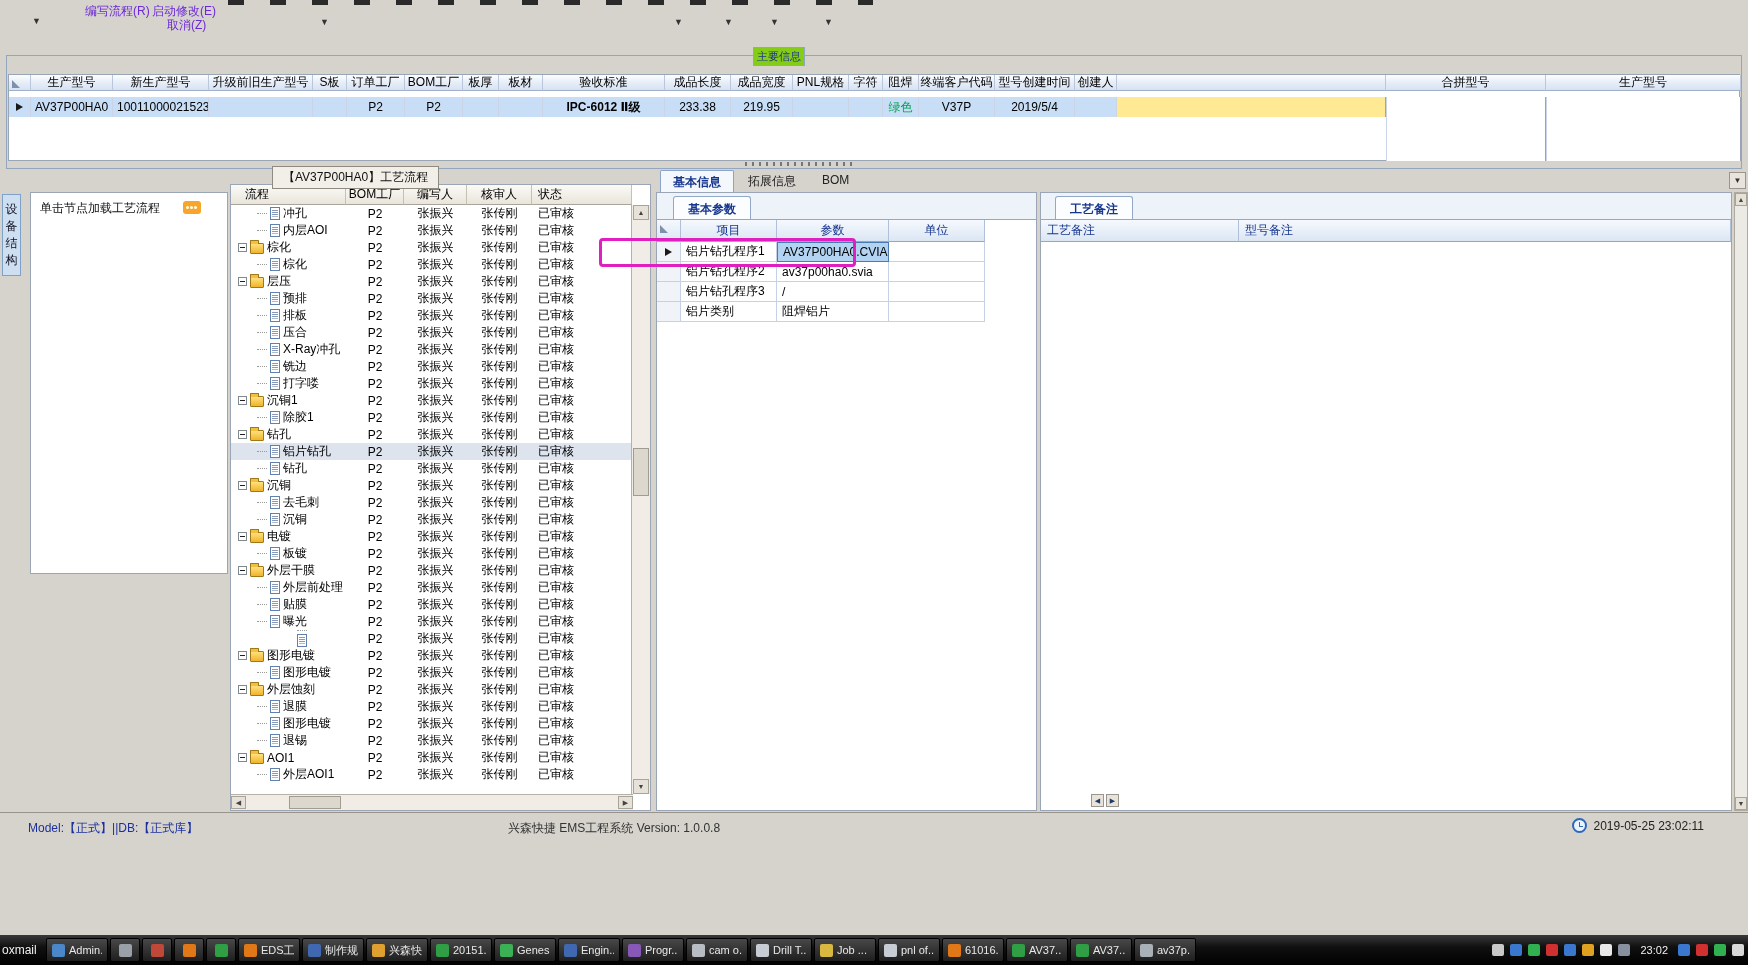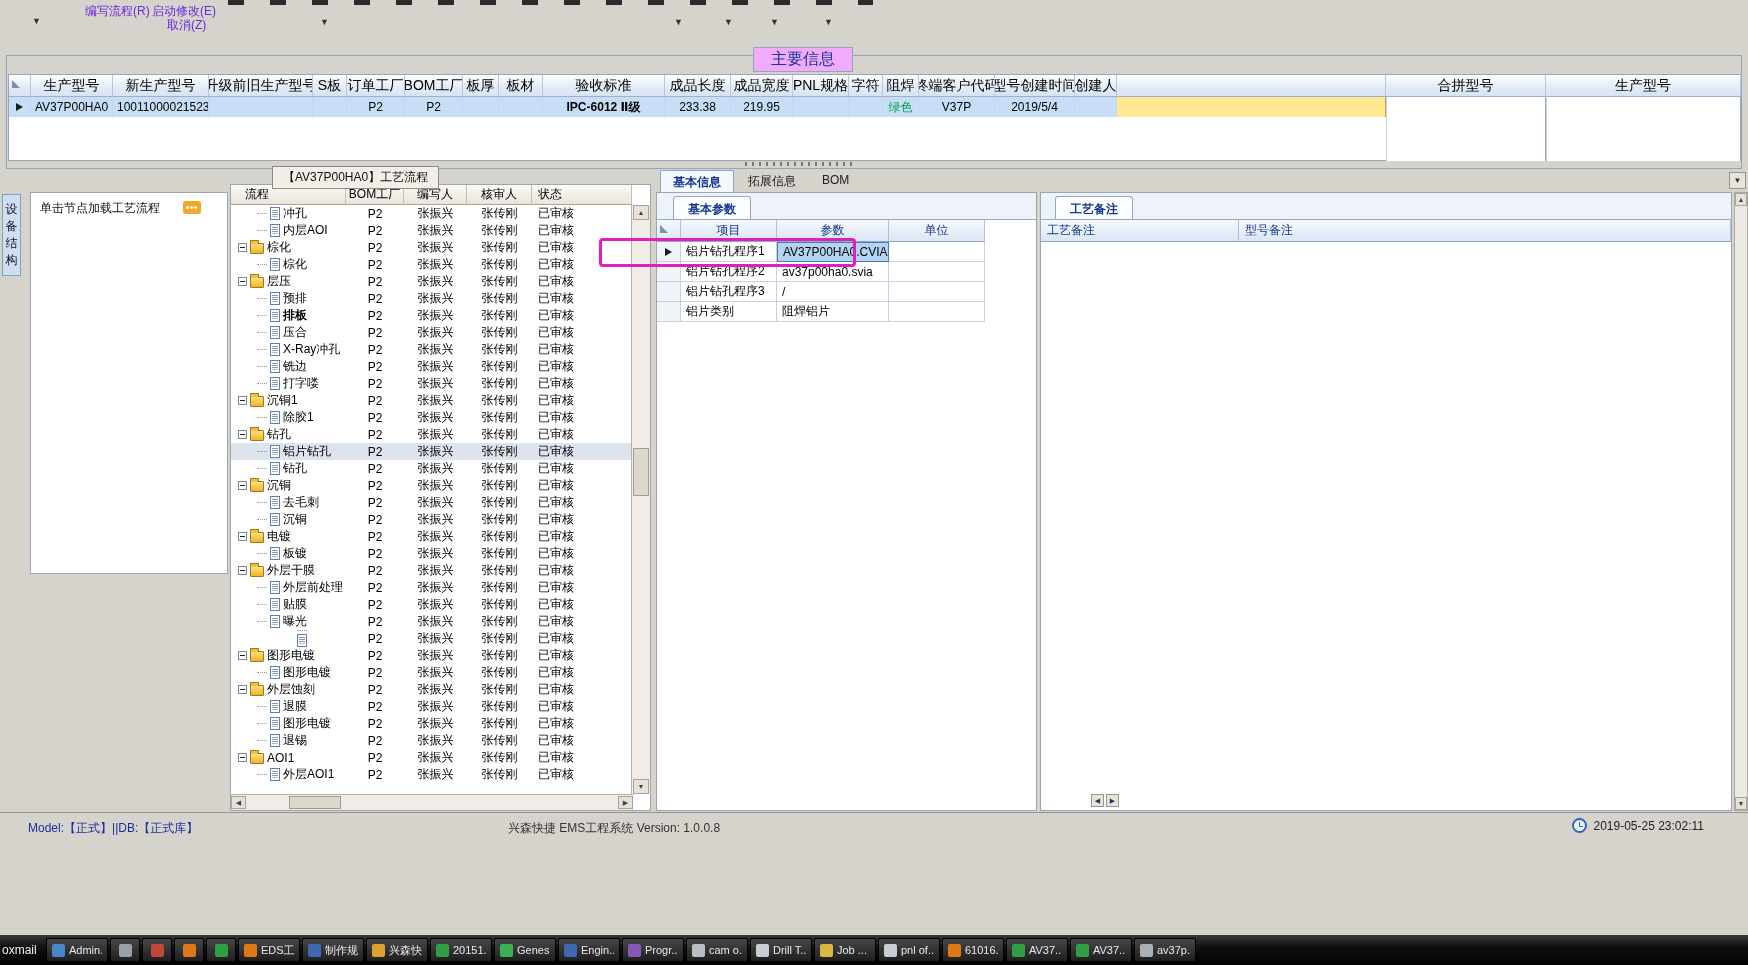--- a/index.html
+++ b/index.html
@@ -9,27 +9,27 @@
 
   
   .topbar{position:absolute;left:0;top:0;width:100%;height:42px}
   .frag{position:absolute;left:228px;top:0;width:645px;height:5px;
         background:repeating-linear-gradient(90deg,#2a2a2a 0 16px,transparent 16px 42px)}
   .tbtxt{position:absolute;font-size:12px;color:#6d28d9;cursor:default;white-space:nowrap}
   .dd{position:absolute;font-size:9px;color:#333}
 
   
   .groupbox{position:absolute;left:6px;top:55px;width:1736px;height:114px;border:1px solid #93a6c0}
-  .grouptitle{position:absolute;left:753px;top:47px;padding:1px 17px;border:1px solid #93a6c0;
-              background:#f0abfc;color:#17368e;font-size:16px;z-index:3}
+  .grouptitle{position:absolute;left:753px;top:47px;padding:1px 3px;border:1px solid #93a6c0;
+              background:#84cc16;color:#17368e;font-size:11px;z-index:3}
   .main-grid{position:absolute;left:8px;top:74px;width:1732px;height:87px;background:#fff;border:1px solid #9aa6b6}
   .mg-header{display:flex;height:22px}
-  .mg-h{flex:none;height:22px;background:linear-gradient(180deg,#fcfdfe,#e3ebf7 60%,#d7e2f2);
+  .mg-h{flex:none;height:16px;background:linear-gradient(180deg,#fcfdfe,#e3ebf7 60%,#d7e2f2);
         border-right:1px solid #b9c6dc;border-bottom:1px solid #9fb0ca;display:flex;align-items:center;
-        justify-content:center;font-size:14px;overflow:hidden;white-space:nowrap;position:relative}
+        justify-content:center;font-size:12px;overflow:hidden;white-space:nowrap;position:relative}
   .mg-body{position:relative;height:64px}
   .mg-row{display:flex;height:20px}
   .mg-c{flex:none;height:20px;border-right:1px solid #c9d4e6;display:flex;align-items:center;
         justify-content:center;font-size:12px;overflow:hidden;white-space:nowrap}
   .mg-c.left{justify-content:flex-start;padding-left:4px}
   .mg-c.sel{background:#c8def6}
   .mg-c.yellow{background:#ffe992;border-right:1px solid #b9a84c}
   .mg-right{position:absolute;left:1377px;top:0;display:flex;height:64px}
   .mg-tall{height:64px;background:#fff;border-right:1px solid #9aa6b6;border-left:1px solid #c9d4e6}
   .arrow-right{width:0;height:0;border-left:7px solid #1a1a1a;border-top:4px solid transparent;border-bottom:4px solid transparent}
@@ -303,21 +303,21 @@
             <span class="guide"></span>
             <span class="ico-doc"></span>
             <span class="lbl">预排</span>
           </div>
           <div class="fg-c" style="width: 58px;">P2</div>
           <div class="fg-c" style="width: 63px;">张振兴</div>
           <div class="fg-c" style="width: 65px;">张传刚</div>
           <div class="fg-c statusc" style="width: 100px;">已审核</div>
         </div>
         <div class="fg-row">
-          <div class="fg-c tree" style="width: 115px; font-weight: bold;">
+          <div class="fg-c tree" style="width: 115px;">
             <span class="guide"></span>
             <span class="ico-doc"></span>
             <span class="lbl">排板</span>
           </div>
           <div class="fg-c" style="width: 58px;">P2</div>
           <div class="fg-c" style="width: 63px;">张振兴</div>
           <div class="fg-c" style="width: 65px;">张传刚</div>
           <div class="fg-c statusc" style="width: 100px;">已审核</div>
         </div>
         <div class="fg-row">
@@ -780,15 +780,34 @@
         </div>
         <div class="task-btn">
           <span class="task-ico" style="background: rgb(47, 158, 68);"></span>
           <span class="task-lbl">AV37...</span>
         </div>
         <div class="task-btn">
           <span class="task-ico" style="background: rgb(168, 176, 184);"></span>
           <span class="task-lbl">av37p...</span>
         </div>
       </div>
+    <div class="tray">
+      <span id="tray-left" style="display:flex;gap:6px">
+          <span class="tray-ico" style="background: rgb(200, 200, 200);"></span>
+          <span class="tray-ico" style="background: rgb(58, 120, 208);"></span>
+          <span class="tray-ico" style="background: rgb(48, 176, 80);"></span>
+          <span class="tray-ico" style="background: rgb(208, 48, 48);"></span>
+          <span class="tray-ico" style="background: rgb(58, 120, 208);"></span>
+          <span class="tray-ico" style="background: rgb(224, 160, 32);"></span>
+          <span class="tray-ico" style="background: rgb(232, 232, 232);"></span>
+          <span class="tray-ico" style="background: rgb(136, 144, 160);"></span>
+        </span>
+      <span class="tray-clock">23:02</span>
+      <span id="tray-right" style="display:flex;gap:6px">
+          <span class="tray-ico" style="background: rgb(58, 120, 208);"></span>
+          <span class="tray-ico" style="background: rgb(208, 48, 48);"></span>
+          <span class="tray-ico" style="background: rgb(48, 176, 80);"></span>
+          <span class="tray-ico" style="background: rgb(216, 216, 216);"></span>
+        </span>
+    </div>
   </div>
 
 </div>
 
 </body></html>

